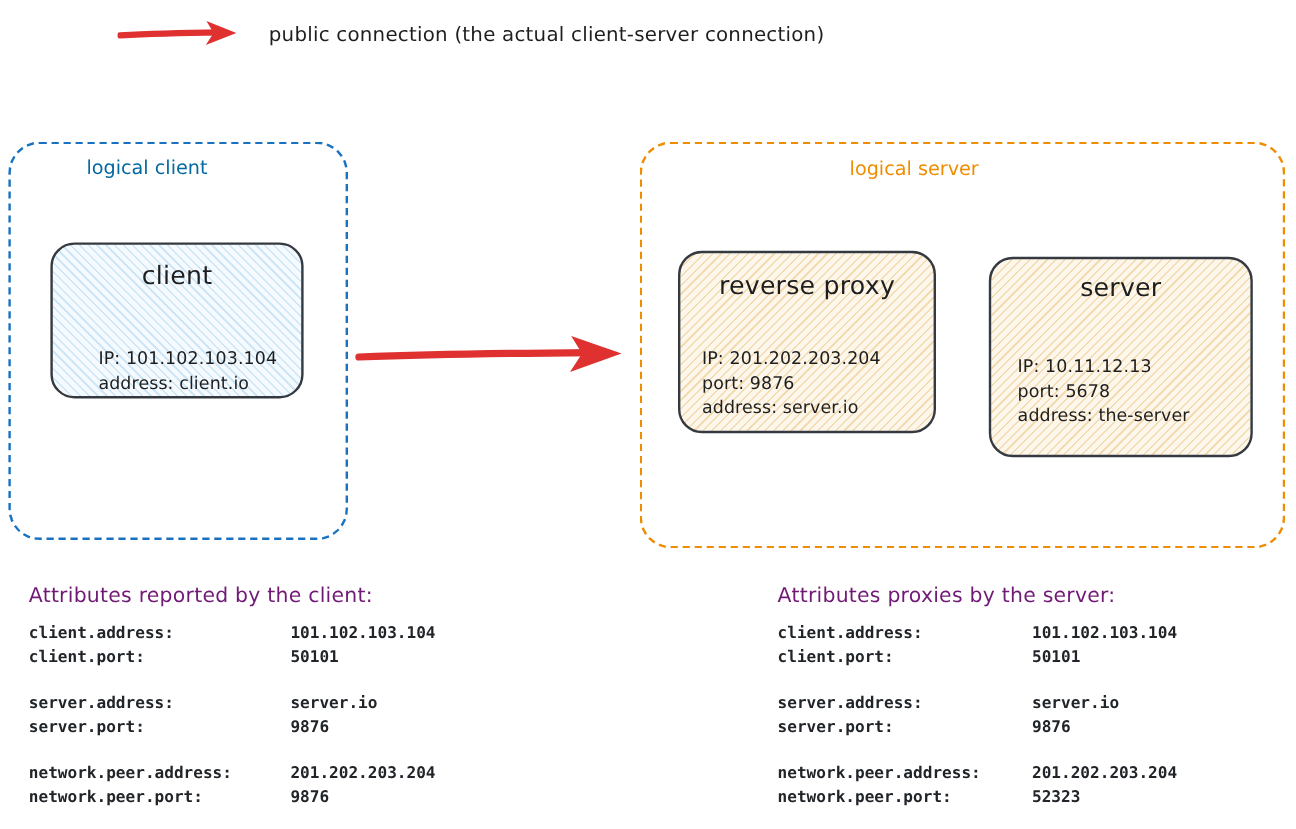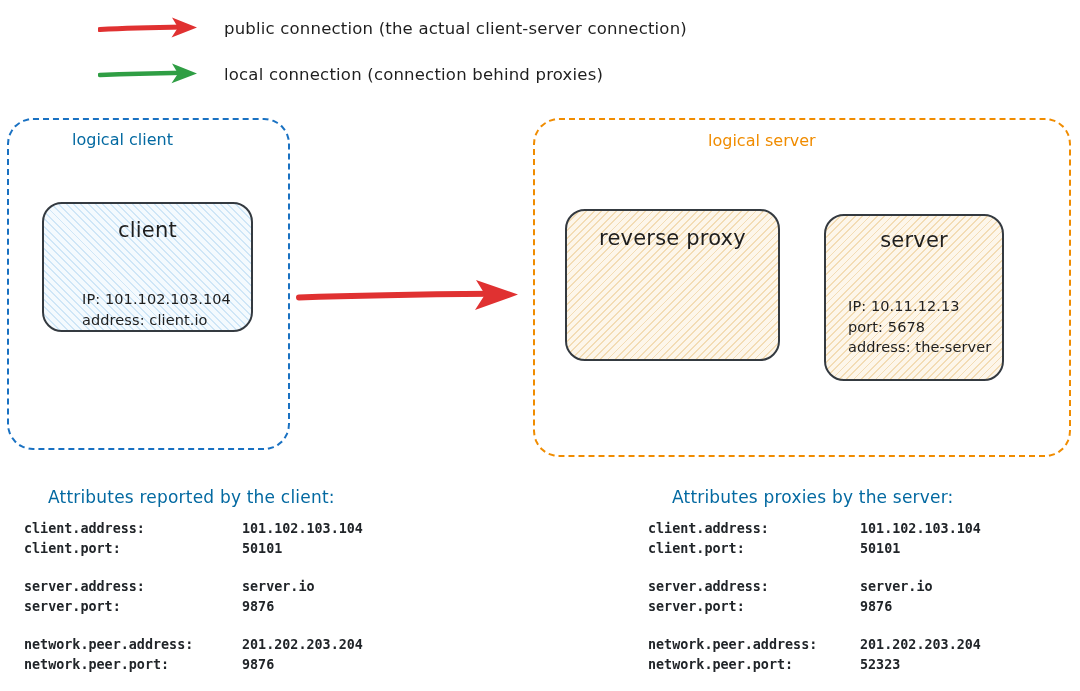--- a/index.html
+++ b/index.html
@@ -120,21 +120,21 @@
       -45deg,
       #f3dcb4 0px,
       #f3dcb4 1.3px,
       #fdf6ea 1.3px,
       #fdf6ea 5.2px
     );
   }
   .node-server {
     left: 824px;
     top: 214px;
-    width: 180px;
+    width: 220px;
     height: 167px;
     background-color: #fdf8f0;
     background-image: repeating-linear-gradient(
       -45deg,
       #f3dcb4 0px,
       #f3dcb4 1.3px,
       #fdf6ea 1.3px,
       #fdf6ea 5.2px
     );
   }
@@ -179,25 +179,24 @@
   
   .attr-panel {
     position: absolute;
   }
   .attr-client { left: 24px; top: 487px; }
   .attr-server { left: 648px; top: 487px; }
 
   .attr-heading {
     font-size: 17px;
     font-family: "DejaVu Sans", sans-serif;
-    color: #0369a1;
+    color: #701a75;
     letter-spacing: 0.2px;
     margin-bottom: 12px;
     white-space: nowrap;
-    margin-left: 24px;
   }
   .attr-table {
     border-collapse: collapse;
     font-family: "DejaVu Sans Mono", monospace;
     font-size: 13.4px;
     color: #212529;
   }
   .attr-table td {
     padding: 0;
     line-height: 19.5px;
@@ -216,27 +215,20 @@
 <div class="stage">
 
   <div class="legend-row legend-row-1">
     <svg class="legend-arrow" viewBox="0 0 104 28">
       <path d="M2 15.5 C 26 14.2, 58 13.4, 86 13.0" stroke="#e03131" stroke-width="5.2" fill="none" stroke-linecap="round"></path>
       <path d="M74 3.5 L 99 13.6 L 73.5 23.5 L 80 13.6 Z" fill="#e03131"></path>
     </svg>
     <span class="legend-label">public connection (the actual client-server connection)</span>
   </div>
 
-  <div class="legend-row legend-row-2">
-    <svg class="legend-arrow" viewBox="0 0 104 28">
-      <path d="M2 15.0 C 26 14.0, 58 13.2, 86 12.8" stroke="#2f9e44" stroke-width="4.6" fill="none" stroke-linecap="round"></path>
-      <path d="M74 3.5 L 99 13.4 L 73.5 23.2 L 80 13.4 Z" fill="#2f9e44"></path>
-    </svg>
-    <span class="legend-label">local connection (connection behind proxies)</span>
-  </div>
 
   <div class="logical-box logical-client-box"></div>
   <div class="cap-client">logical client</div>
 
   <div class="node node-client">
     <div class="node-title">client</div>
     <div class="node-details">IP: 101.102.103.104
 address: client.io</div>
   </div>
 
@@ -244,20 +236,23 @@
     <path d="M3 25.5 C 50 23.8, 120 22.4, 196 21.8" stroke="#e03131" stroke-width="6" fill="none" stroke-linecap="round"></path>
     <path d="M180 8 L 222 22.6 L 179 38 L 189 22.6 Z" fill="#e03131"></path>
   </svg>
 
   <div class="logical-box logical-server-box"></div>
   <div class="cap-server">logical server</div>
 
   <div class="node node-proxy">
     <div class="node-title">reverse
 proxy</div>
+    <div class="node-details">IP: 201.202.203.204
+port: 9876
+address: server.io</div>
   </div>
 
   <div class="node node-server">
     <div class="node-title">server</div>
     <div class="node-details">IP: 10.11.12.13
 port: 5678
 address: the-server</div>
   </div>
 
   <div class="attr-panel attr-client">

